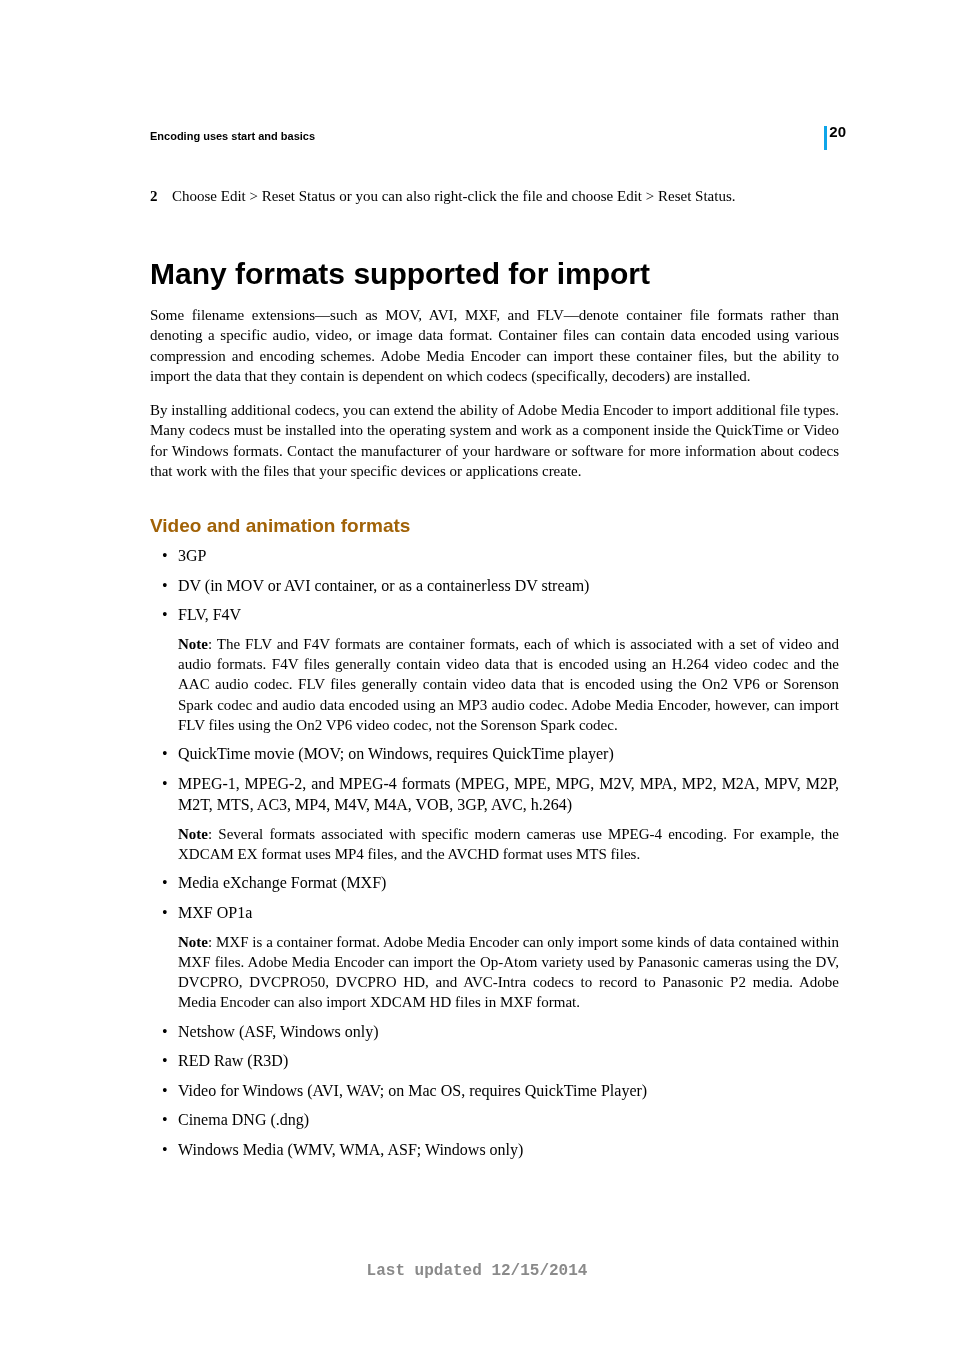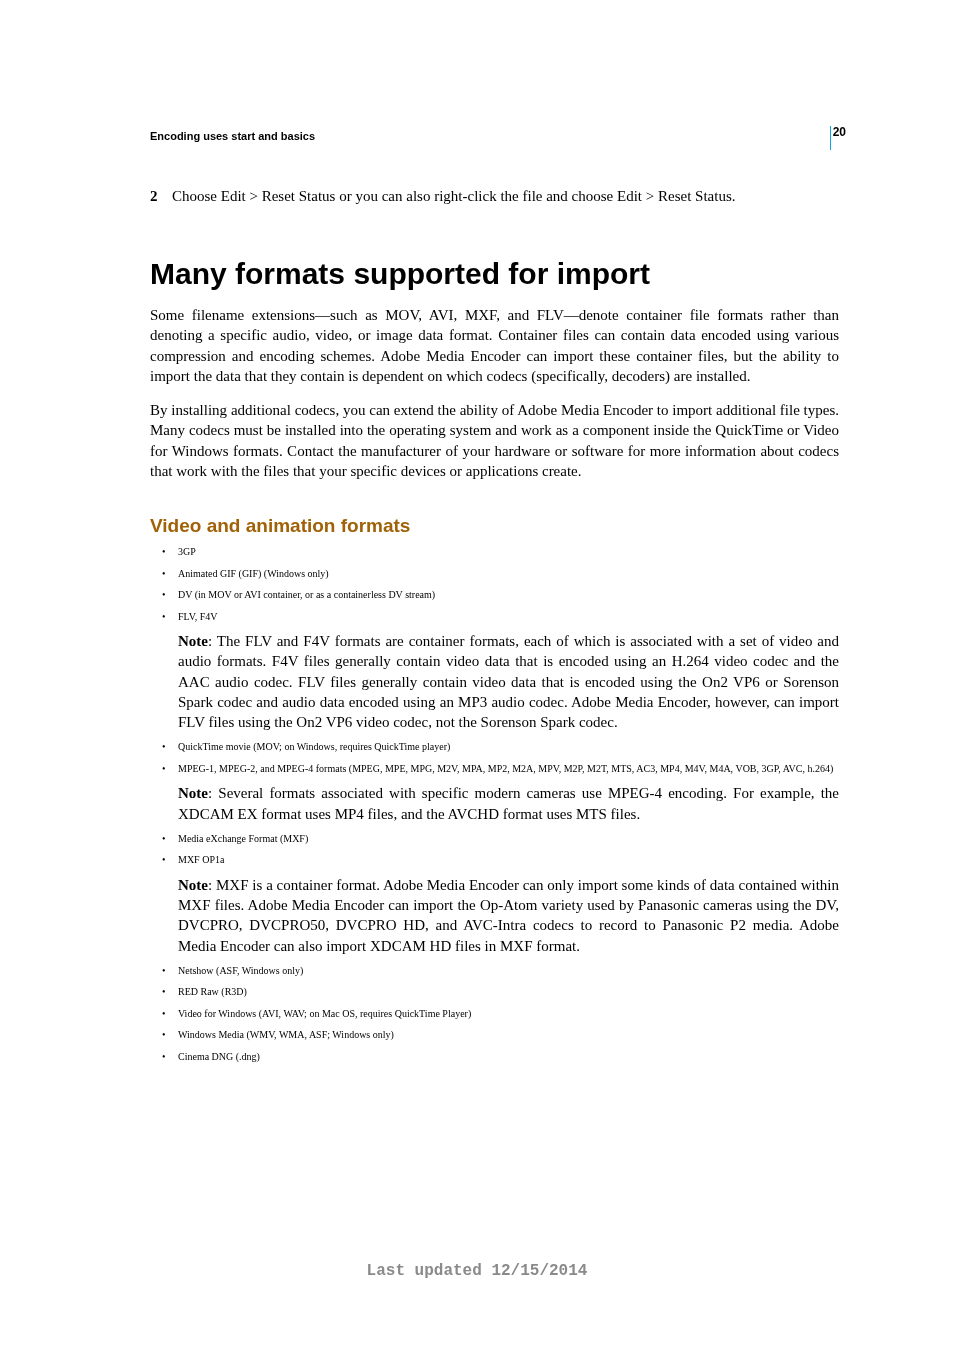--- a/index.html
+++ b/index.html
@@ -14,23 +14,23 @@
     height: 1350px;
     position: relative;
     box-sizing: border-box;
     padding: 130px 115px 0 150px;
   }
   .page-number {
     position: absolute;
     top: 126px;
     right: 108px;
     font-family: "Myriad Pro", "Helvetica Neue", Arial, sans-serif;
-    font-size: 12px;
+    font-size: 15px;
     font-weight: 700;
-    border-left: 1px solid #0ea5e9;
+    border-left: 3px solid #0ea5e9;
     padding-left: 2px;
     height: 24px;
     line-height: 12px;
   }
   .running-head {
     font-family: "Myriad Pro", "Helvetica Neue", Arial, sans-serif;
     font-size: 11px;
     font-weight: 700;
     margin-bottom: 44px;
   }
@@ -62,21 +62,21 @@
     font-weight: 700;
     margin: 34px 0 8px 0;
     color: #a16207;
   }
   ul.bullets {
     list-style: none;
     padding: 0;
     margin: 0;
   }
   ul.bullets > li {
-    font-size: 10px;
+    font-size: 16px;
     line-height: 1.35;
     margin: 0 0 8px 0;
     padding-left: 28px;
     position: relative;
     text-align: justify;
     font-family: Liberation Serif, serif;
   }
   ul.bullets > li::before {
     content: "•";
     position: absolute;
@@ -120,32 +120,31 @@
 
   <h1 class="section-title">Many formats supported for import</h1>
 
   <p class="body">Some filename extensions—such as MOV, AVI, MXF, and FLV—denote container file formats rather than denoting a specific audio, video, or image data format. Container files can contain data encoded using various compression and encoding schemes. Adobe Media Encoder can import these container files, but the ability to import the data that they contain is dependent on which codecs (specifically, decoders) are installed.</p>
   <p class="body">By installing additional codecs, you can extend the ability of Adobe Media Encoder to import additional file types. Many codecs must be installed into the operating system and work as a component inside the QuickTime or Video for Windows formats. Contact the manufacturer of your hardware or software for more information about codecs that work with the files that your specific devices or applications create.</p>
 
   <h2 class="subhead">Video and animation formats</h2>
 
   <ul class="bullets">
     <li>3GP</li>
-    <li>Animated GIF (GIF) (Windows only)</li>
     <li>DV (in MOV or AVI container, or as a containerless DV stream)</li>
     <li>FLV, F4V</li>
     <div class="note-block"><span class="note-label">Note</span><span>: The FLV and F4V formats are container formats, each of which is associated with a set of video and audio formats. F4V files generally contain video data that is encoded using an H.264 video codec and the AAC audio codec. FLV files generally contain video data that is encoded using the On2 VP6 or Sorenson Spark codec and audio data encoded using an MP3 audio codec. Adobe Media Encoder, however, can import FLV files using the On2 VP6 video codec, not the Sorenson Spark codec.</span></div>
     <li>QuickTime movie (MOV; on Windows, requires QuickTime player)</li>
     <li>MPEG-1, MPEG-2, and MPEG-4 formats (MPEG, MPE, MPG, M2V, MPA, MP2, M2A, MPV, M2P, M2T, MTS, AC3, MP4, M4V, M4A, VOB, 3GP, AVC, h.264)</li>
     <div class="note-block"><span class="note-label">Note</span><span>: Several formats associated with specific modern cameras use MPEG-4 encoding. For example, the XDCAM EX format uses MP4 files, and the AVCHD format uses MTS files.</span></div>
     <li>Media eXchange Format (MXF)</li>
     <li>MXF OP1a</li>
     <div class="note-block"><span class="note-label">Note</span><span>: MXF is a container format. Adobe Media Encoder can only import some kinds of data contained within MXF files. Adobe Media Encoder can import the Op-Atom variety used by Panasonic cameras using the DV, DVCPRO, DVCPRO50, DVCPRO HD, and AVC-Intra codecs to record to Panasonic P2 media. Adobe Media Encoder can also import XDCAM HD files in MXF format.</span></div>
     <li>Netshow (ASF, Windows only)</li>
     <li>RED Raw (R3D)</li>
     <li>Video for Windows (AVI, WAV; on Mac OS, requires QuickTime Player)</li>
+    <li>Cinema DNG (.dng)</li>
     <li>Windows Media (WMV, WMA, ASF; Windows only)</li>
-    <li>Cinema DNG (.dng)</li>
   </ul>
 
   <div class="footer">Last updated 12/15/2014</div>
 
 </div>
 
 </body></html>

